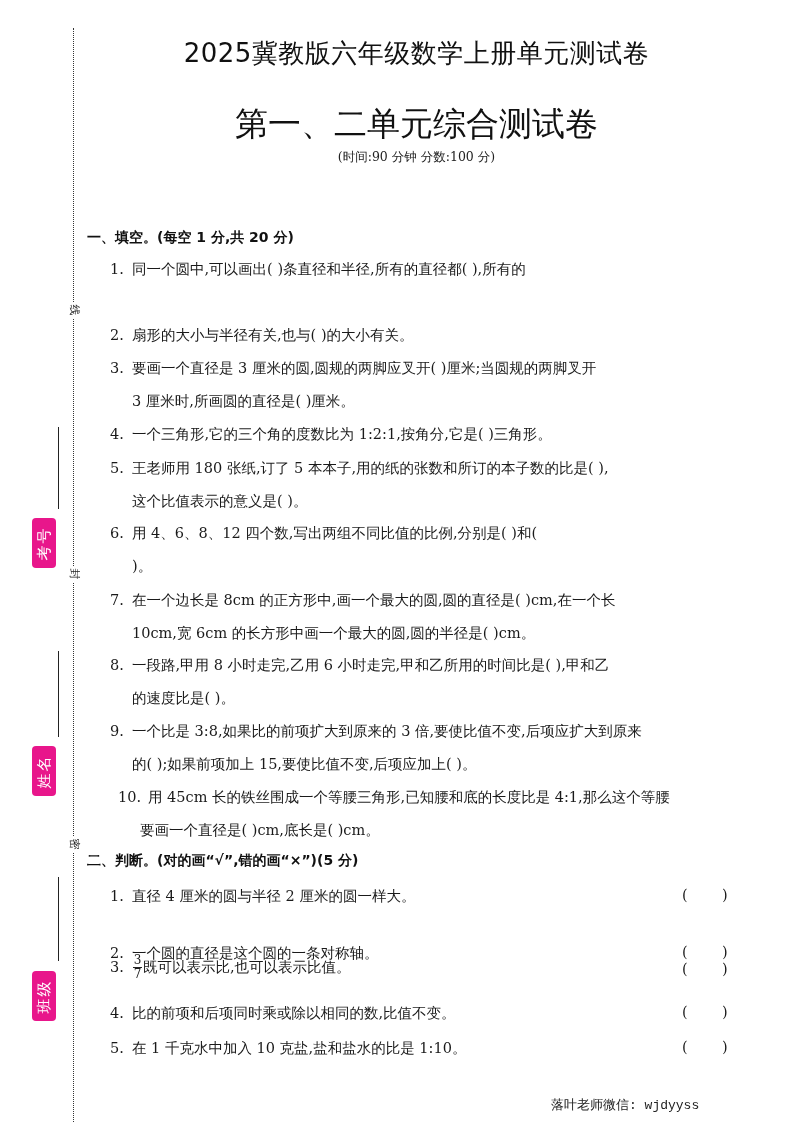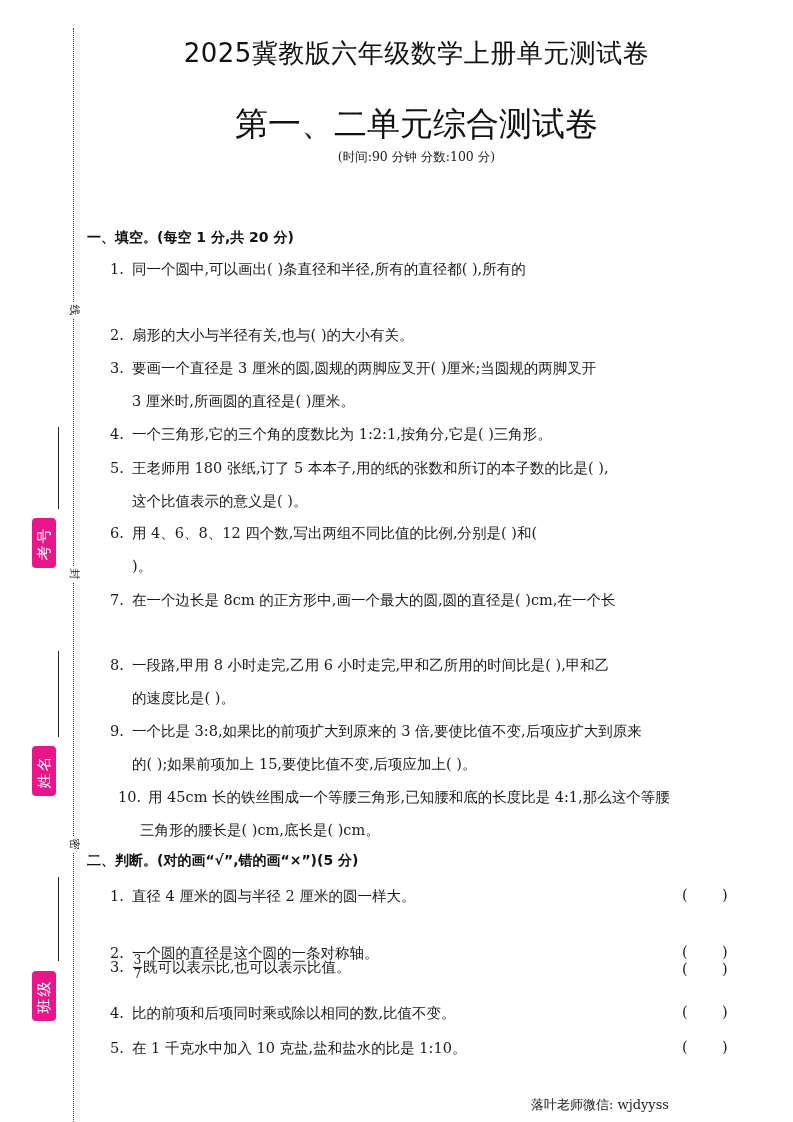--- a/index.html
+++ b/index.html
@@ -63,21 +63,21 @@
     position: absolute; left: 572px; top: 0; width: 50px;
   }
   .judge .paren .l { position: absolute; left: 0; }
   .judge .paren .r { position: absolute; left: 40px; }
   .frac {
     display: inline-flex; flex-direction: column; align-items: center;
     vertical-align: middle; font-size: 12px; line-height: 13px; margin: 0 1px;
   }
   .frac .bar { border-top: 1px solid #222; width: 9px; }
   .footer {
-    position: absolute; left: 531px; top: 1096px; font-size: 13px; color: #222;
+    position: absolute; left: 551px; top: 1096px; font-size: 13px; color: #222; font-family: Liberation Mono, monospace;
   }
 </style>
 </head>
 <body>
 
 <div class="margin-strip">
   <div class="dotted-line"></div>
   <div class="cut-label" style="top:302px;">线</div>
   <div class="cut-label" style="top:566px;">封</div>
   <div class="cut-label" style="top:836px;">密</div>
@@ -120,32 +120,33 @@
 <div class="q" style="top:452px;">
   <span class="num">5.</span><span>王老师用 180 张纸,订了 5 本本子,用的纸的张数和所订的本子数的比是(              ),</span>
   <span class="cont">这个比值表示的意义是(                                        )。</span>
 </div>
 <div class="q" style="top:517px;">
   <span class="num">6.</span><span>用 4、6、8、12 四个数,写出两组不同比值的比例,分别是(                    )和(</span>
   <span class="cont">        )。</span>
 </div>
 <div class="q" style="top:584px;">
   <span class="num">7.</span><span>在一个边长是 8cm 的正方形中,画一个最大的圆,圆的直径是(          )cm,在一个长</span>
+  <span class="cont">10cm,宽 6cm 的长方形中画一个最大的圆,圆的半径是(          )cm。</span>
 </div>
 <div class="q" style="top:649px;">
   <span class="num">8.</span><span>一段路,甲用 8 小时走完,乙用 6 小时走完,甲和乙所用的时间比是(            ),甲和乙</span>
   <span class="cont">的速度比是(            )。</span>
 </div>
 <div class="q" style="top:715px;">
   <span class="num">9.</span><span>一个比是 3:8,如果比的前项扩大到原来的 3 倍,要使比值不变,后项应扩大到原来</span>
   <span class="cont">的(            );如果前项加上 15,要使比值不变,后项应加上(          )。</span>
 </div>
 <div class="q" style="top:781px;">
   <span class="num" style="width:30px;margin-left:8px;">10.</span><span>用 45cm 长的铁丝围成一个等腰三角形,已知腰和底的长度比是 4:1,那么这个等腰</span>
-  <span class="cont" style="padding-left:30px;">三角形的腰长是(          )cm,底长是(          )cm。</span>
+  <span class="cont" style="padding-left:30px;">要画一个直径是(          )cm,底长是(          )cm。</span>
 </div>
 
 <div class="section-head" style="top:852px;">二、判断。(对的画“√”,错的画“×”)(5 分)</div>
 
 <div class="judge" style="top:887px;">
   <span class="num" style="display:inline-block;width:22px;">1.</span><span>直径 4 厘米的圆与半径 2 厘米的圆一样大。</span>
   <span class="paren">
       <span class="l">(</span>
       <span class="r">)</span>
     </span>

